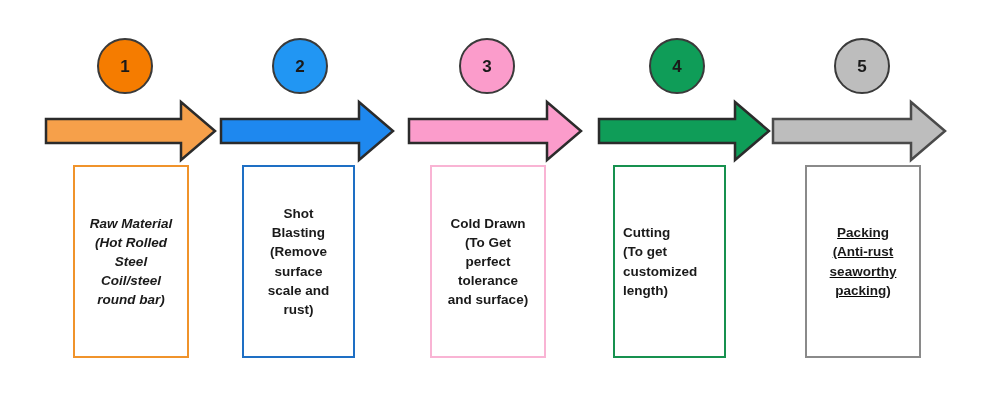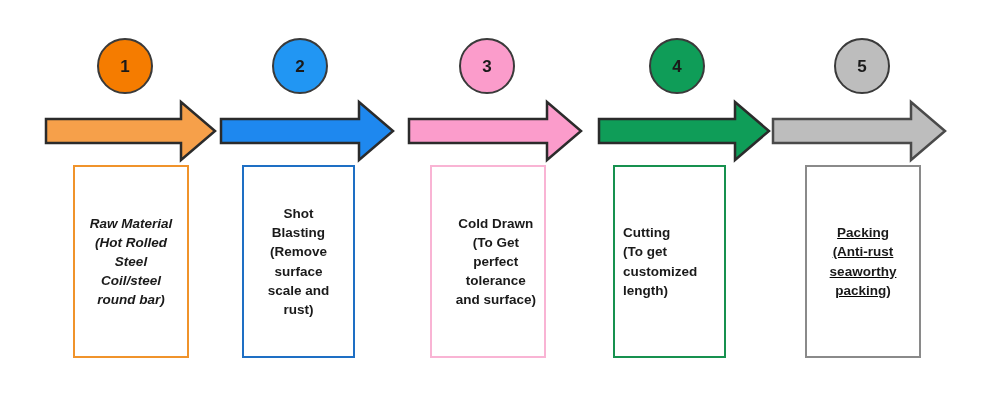--- a/index.html
+++ b/index.html
@@ -127,21 +127,21 @@
 round bar)</div>
   </div>
   <div class="desc-box" style="left:242px;width:113px;border-color:#1e6fc4;">
     <div class="desc-text">Shot
 Blasting
 (Remove
 surface
 scale and
 rust)</div>
   </div>
-  <div class="desc-box" style="left:430px;width:116px;border-color:#f9b4d4;justify-content:flex-end;">
+  <div class="desc-box" style="left:430px;width:116px;border-color:#f9b4d4;">
     <div class="desc-text">Cold Drawn
 (To Get
 perfect
 tolerance
 and surface)</div>
   </div>
   <div class="desc-box align-left" style="left:613px;width:113px;border-color:#17914f;">
     <div class="desc-text">Cutting
 (To get
 customized

